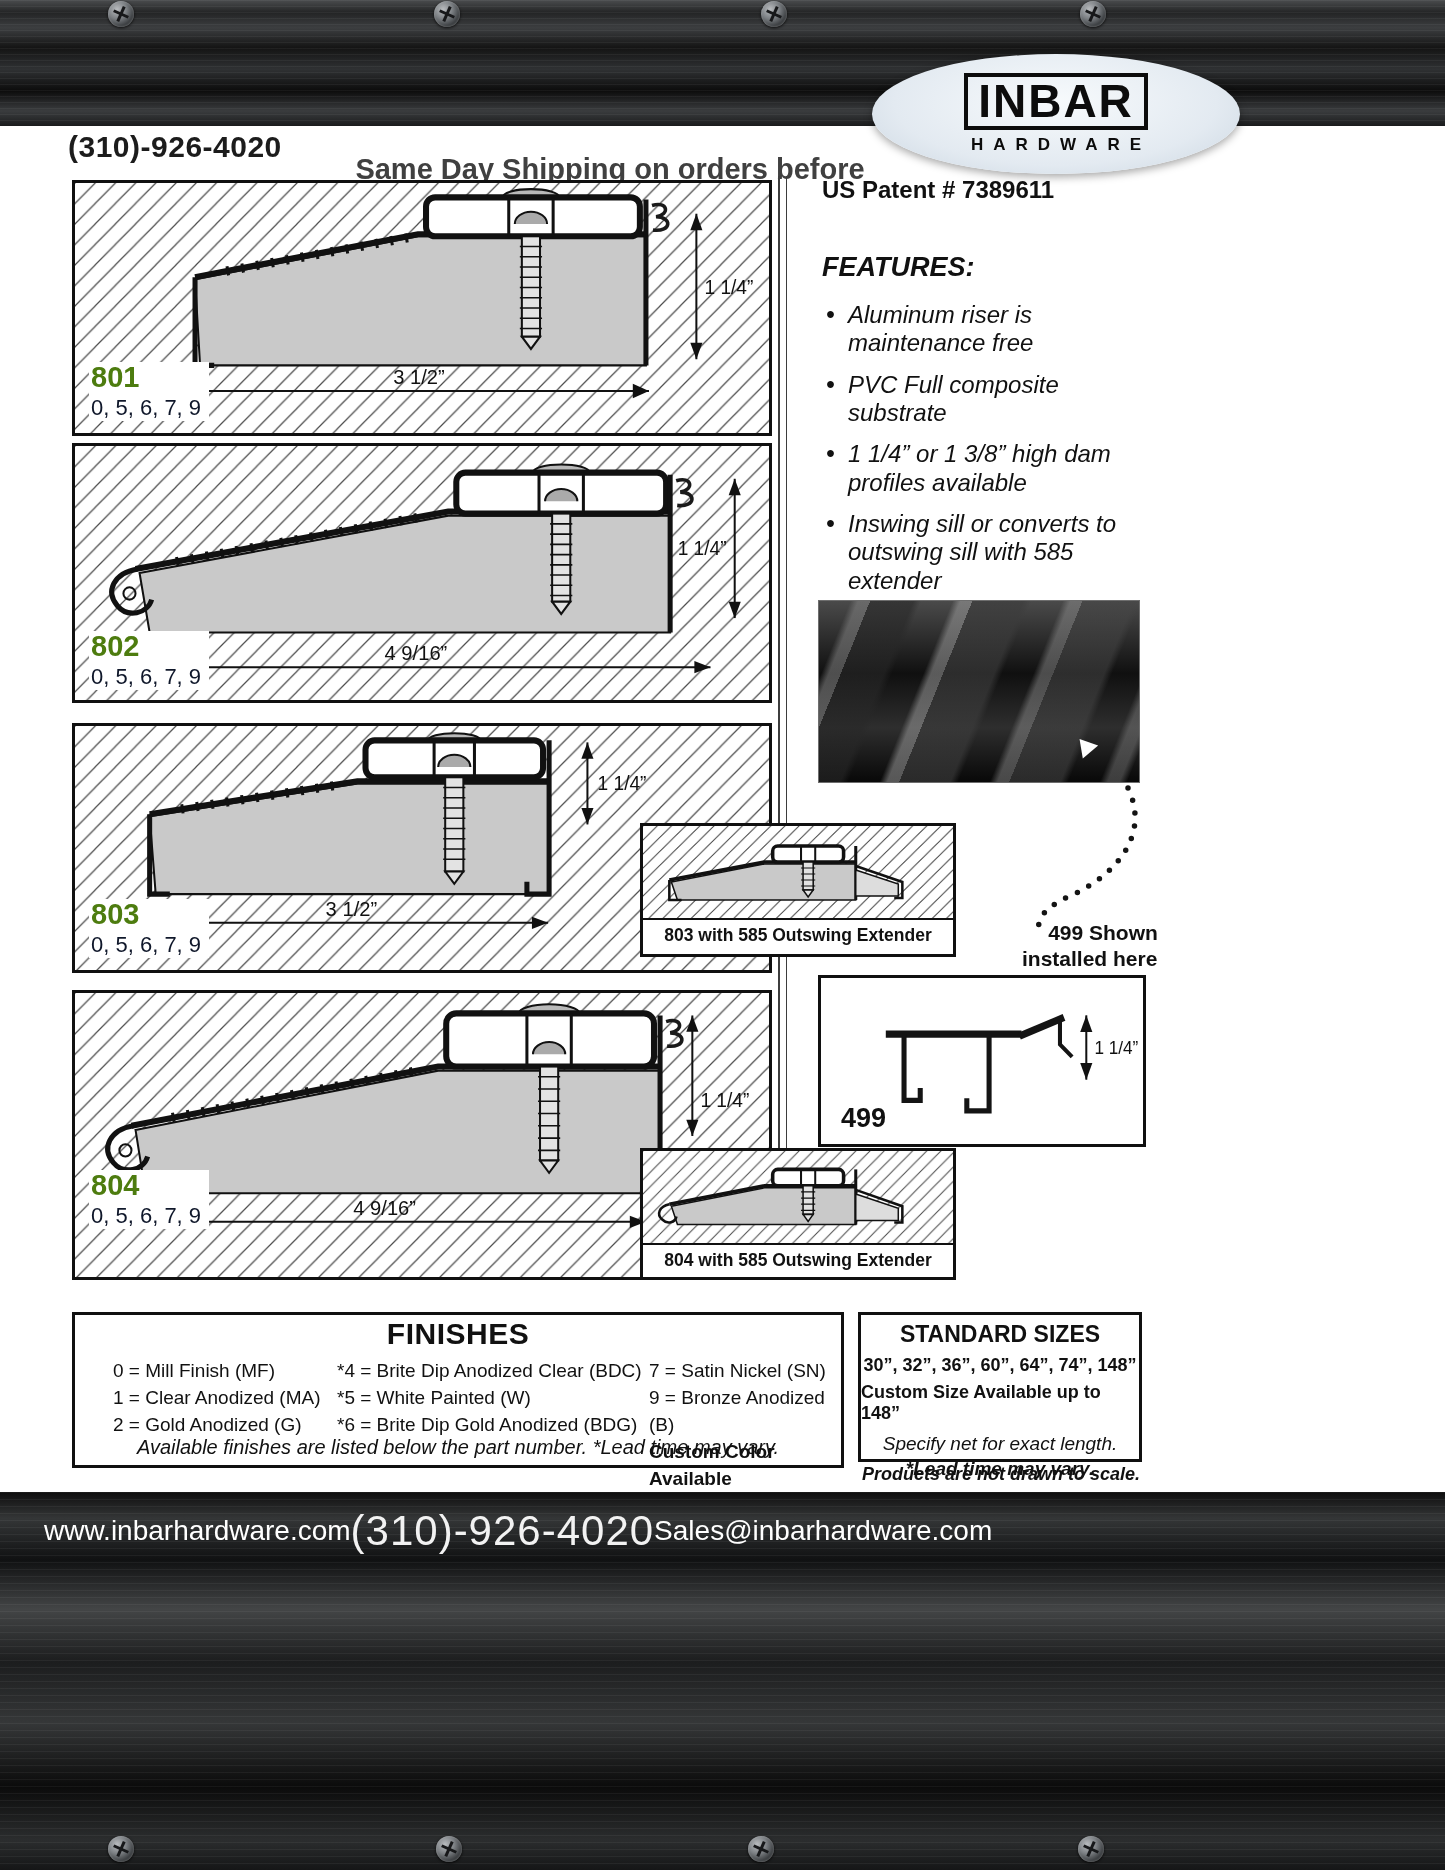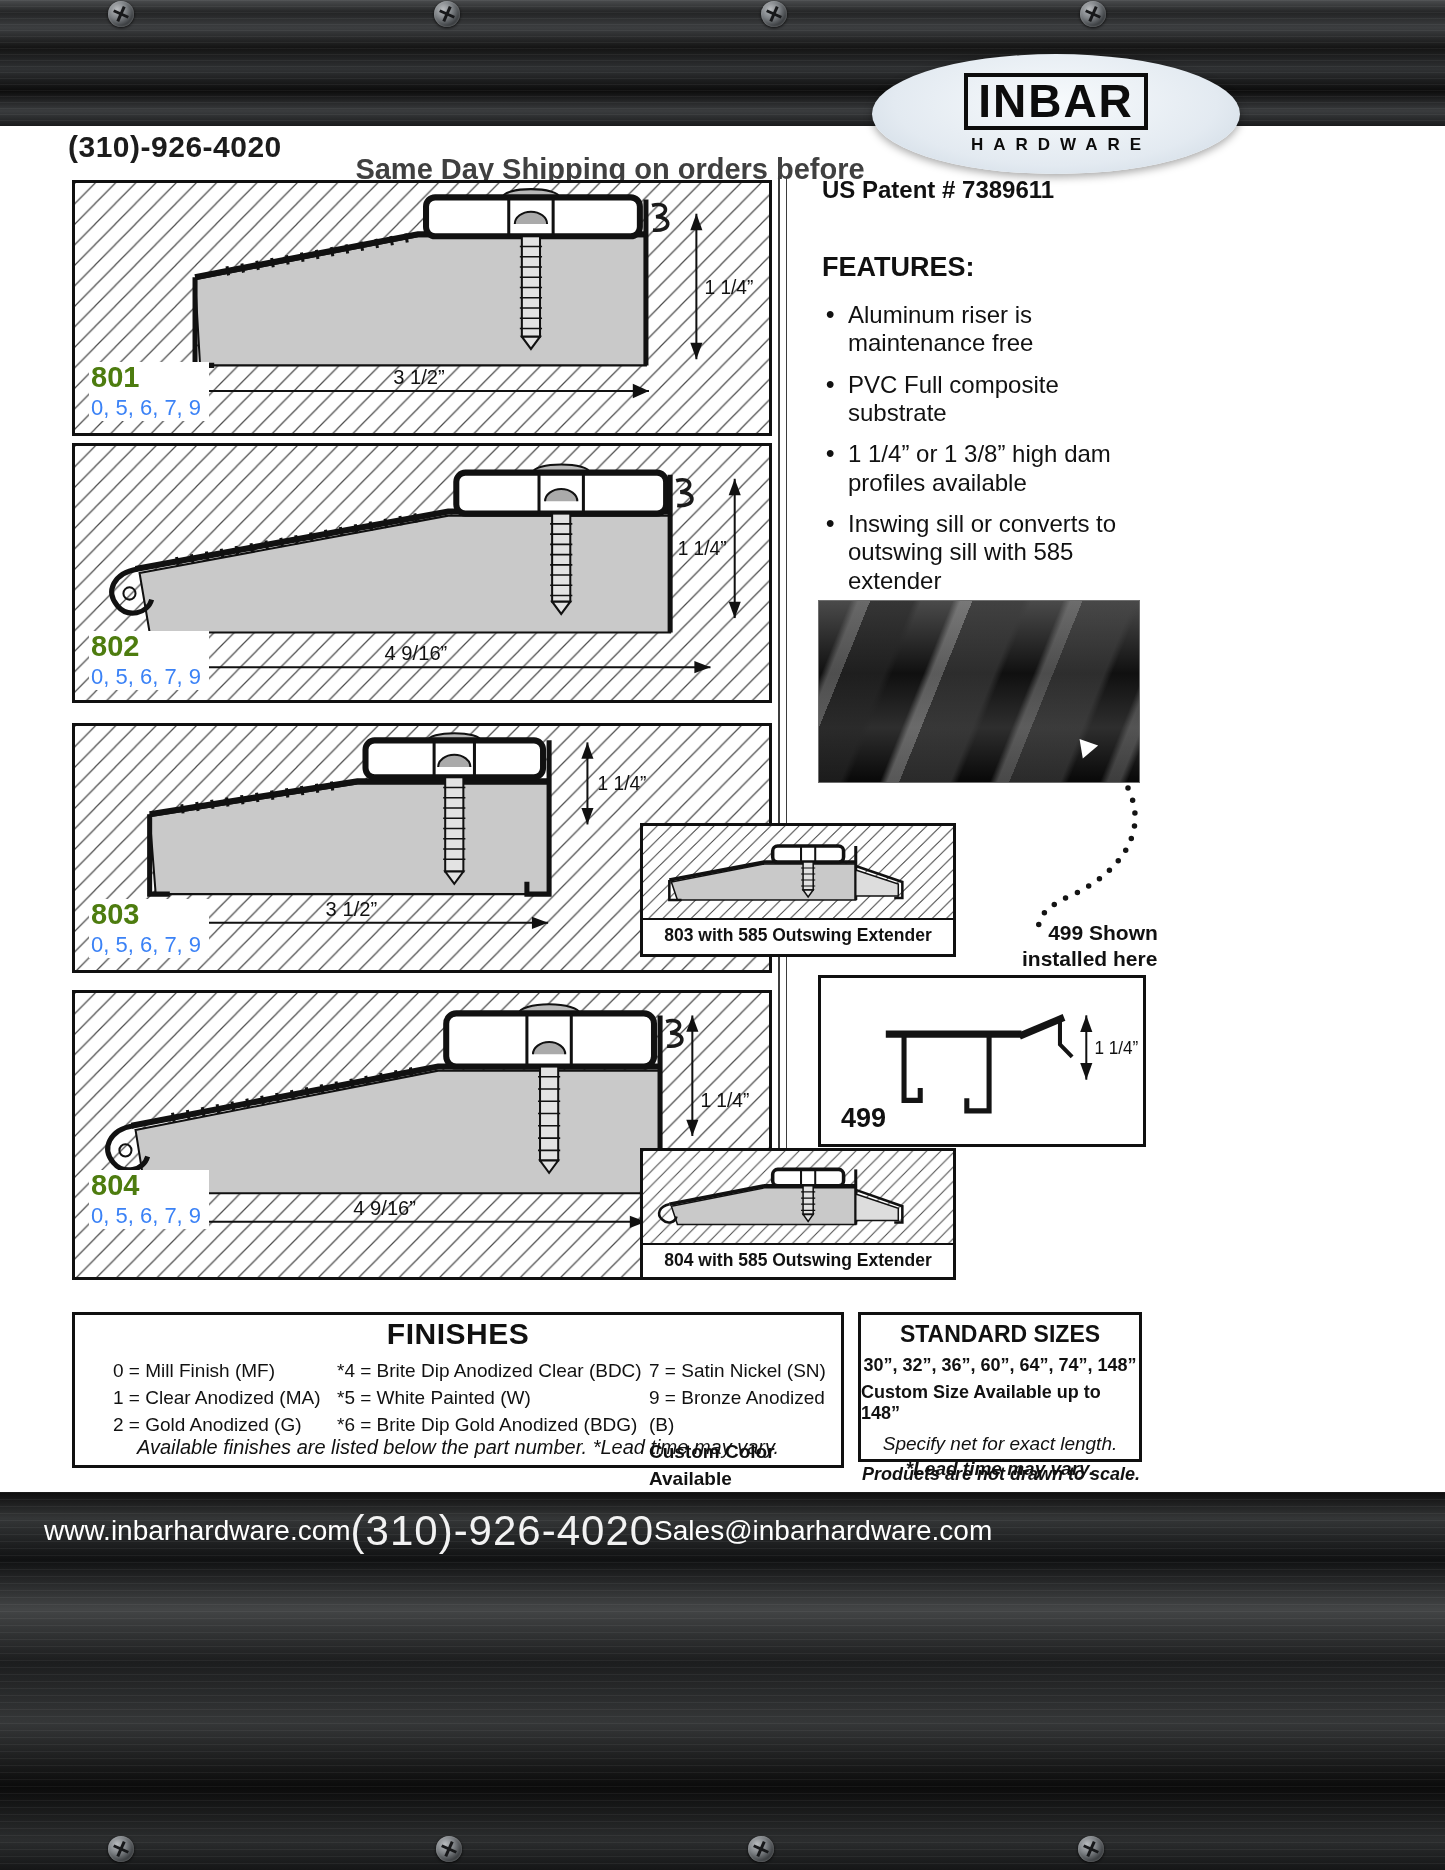--- a/index.html
+++ b/index.html
@@ -42,34 +42,34 @@
   .logo-name { font-size:46px; font-weight:800; letter-spacing:2px; color:#0c0c0c;
     border:4px solid #0c0c0c; padding:0 10px; line-height:1.06; }
   .logo-sub  { margin-top:5px; font-size:17px; font-weight:700; letter-spacing:10px; text-indent:10px; color:#0c0c0c; }
 
   
   .phone-top { position:absolute; left:68px; top:130px; font-size:30px; font-weight:600; color:#1c1c1c; letter-spacing:0.5px; }
   .shipping  { position:absolute; left:330px; top:127px; width:560px; text-align:center; font-size:29px; font-weight:700; color:#404040;margin-top:26px; }
   .patent    { position:absolute; left:822px; top:176px; font-size:24px; font-weight:700; }
 
   
-  .features { position:absolute; left:822px; top:252px; width:338px; }
+  .features { position:absolute; left:822px; top:252px; width:338px;font-style:italic; }
   .features-title { font-size:27px; font-weight:700; margin-bottom:18px; }
   .feat-item { position:relative; padding-left:26px; margin-bottom:13px; font-size:24px; line-height:1.18; }
   .feat-item::before { content:"•"; position:absolute; left:4px; top:-1px; font-size:24px; font-weight:700; }
 
   
   .vdiv { position:absolute; width:1.5px; background:#3d3d3d; top:176px; height:1102px; }
 
   
   .draw-box { position:absolute; border:3px solid #101010; background:#fff; }
   .draw-box svg { display:block; width:100%; height:100%; }
   .model-label { position:absolute; left:14px; background:#fff; padding:0 8px 0 2px; }
   .model-num   { font-size:29px; font-weight:700; line-height:1.05; color:#4d7c0f; }
-  .model-codes { font-size:22px; margin-top:3px; color:#3b82f6; }
+  .model-codes { font-size:22px; margin-top:3px; color:#0f172a; }
   .dim { font-size:20px; fill:#111; font-family:"Liberation Sans",sans-serif; }
   .dim-s { font-size:19px; fill:#111; font-family:"Liberation Sans",sans-serif; }
 
   
   .photo {
     position:absolute; left:818px; top:600px; width:322px; height:183px;
     border:1px solid #6e6e6e; box-sizing:border-box;
     background:
       linear-gradient(112deg, transparent 0 8%, rgba(130,130,130,0.55) 10% 13%, rgba(40,40,40,0.6) 13% 24%, transparent 26% 34%,
         rgba(165,165,165,0.5) 36% 39%, rgba(60,60,60,0.65) 39% 52%, transparent 54% 62%,

